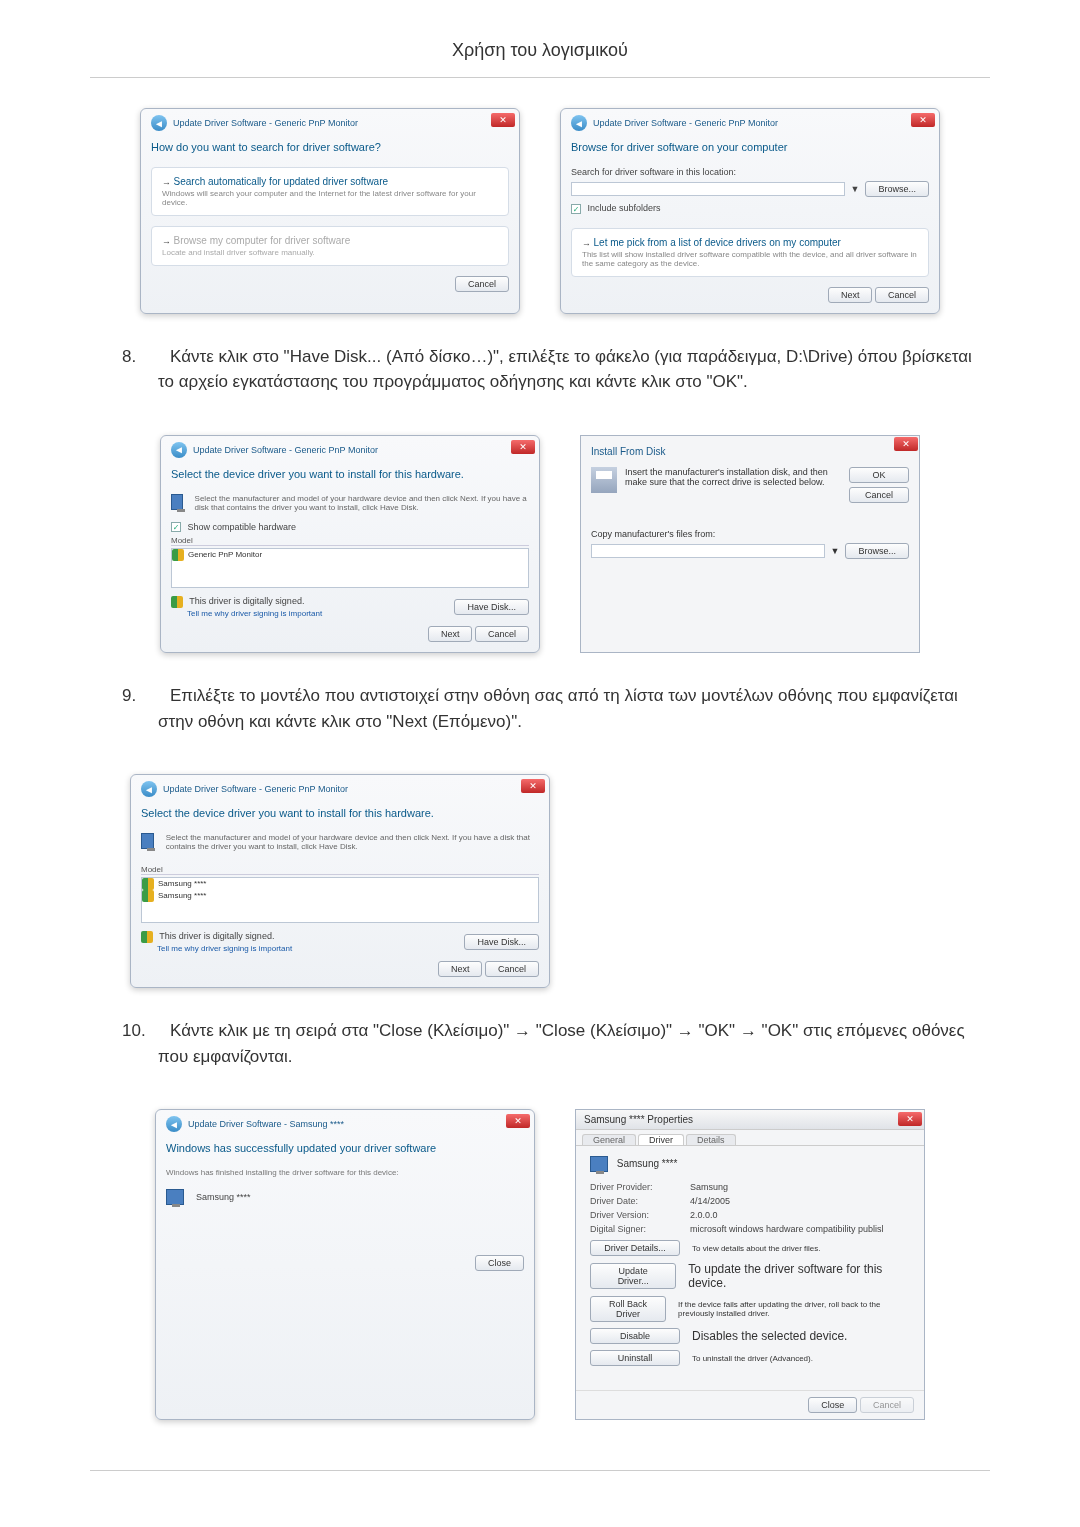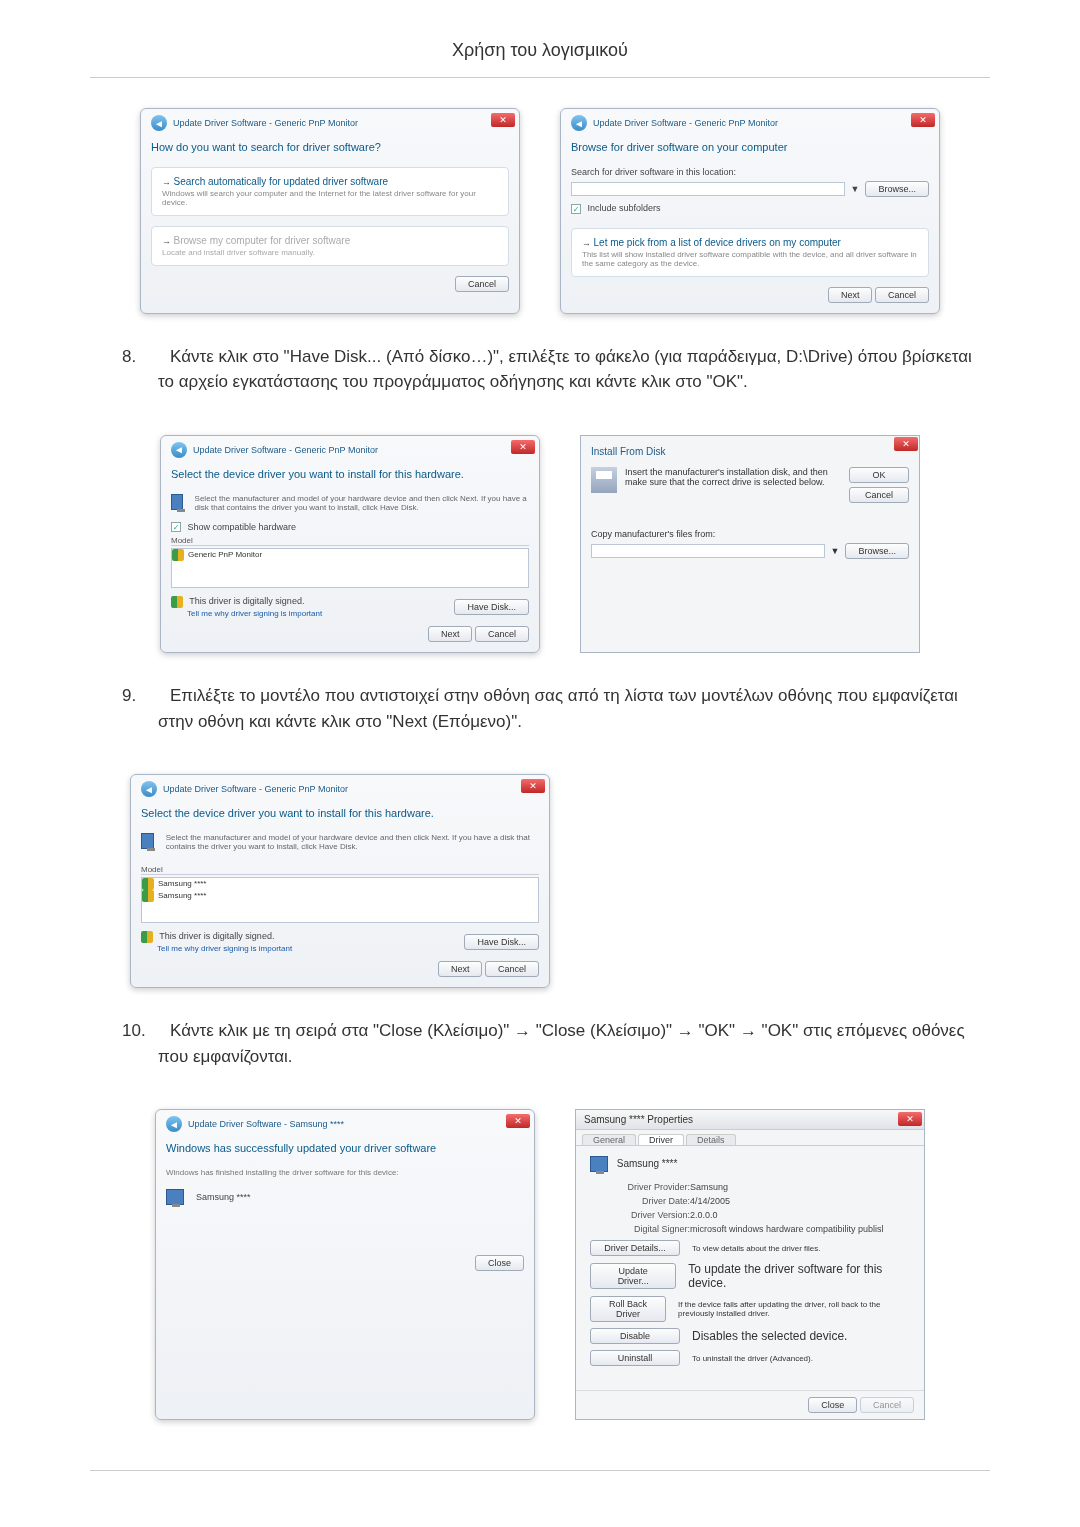--- a/index.html
+++ b/index.html
@@ -197,21 +197,21 @@
       font-size:9px;
       padding:0 10px;
       background:#e8eaee;
       border:1px solid #ccc;
       border-bottom:none;
       border-radius:3px 3px 0 0;
       color:#666;
     }
     .tab.active { background:#fff; color:#333; }
     .props-body { padding: 10px 14px; }
-    .props-row { display:flex; margin: 4px 0; font-size:9px;text-align:right; }
+    .props-row { display:flex; margin: 4px 0; font-size:9px; }
     .props-label { width: 100px; color:#555; }
     .props-val { color:#444; }
     .props-btn-row { display:flex; align-items:center; gap:12px; margin: 6px 0; }
     .props-btn { width: 90px; text-align:center; }
     .monitor-icon {
       display:inline-block;
       width:18px; height:16px;
       background:#4a7fc0;
       border:1px solid #2a5a90;
       vertical-align:middle;

